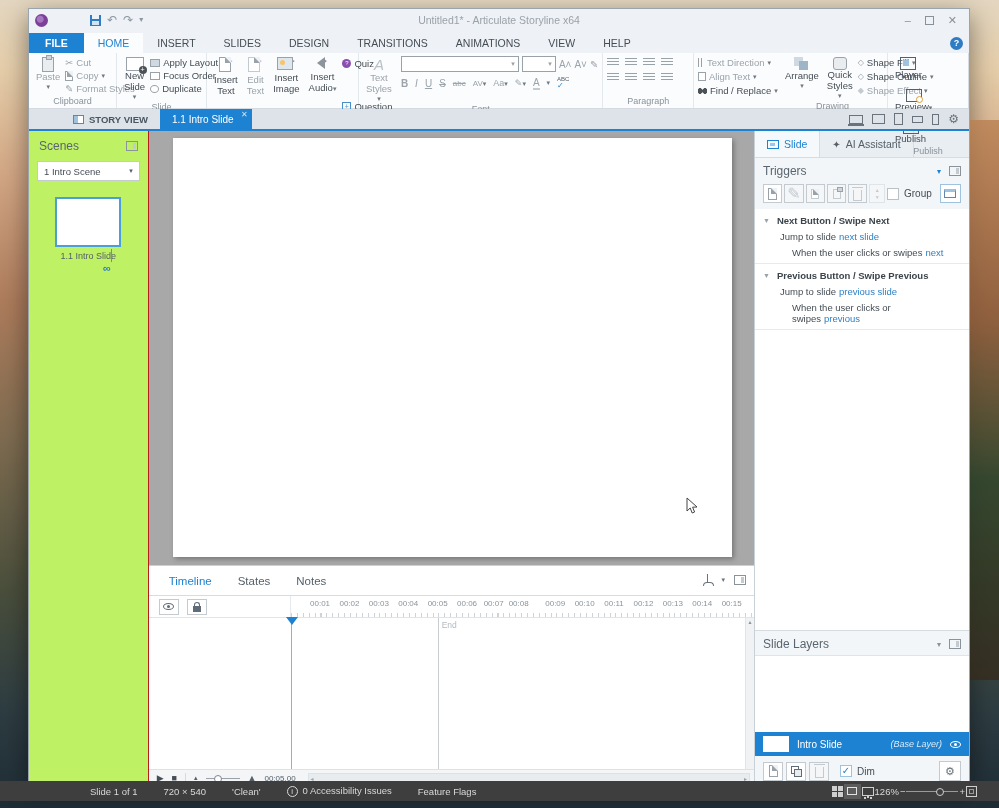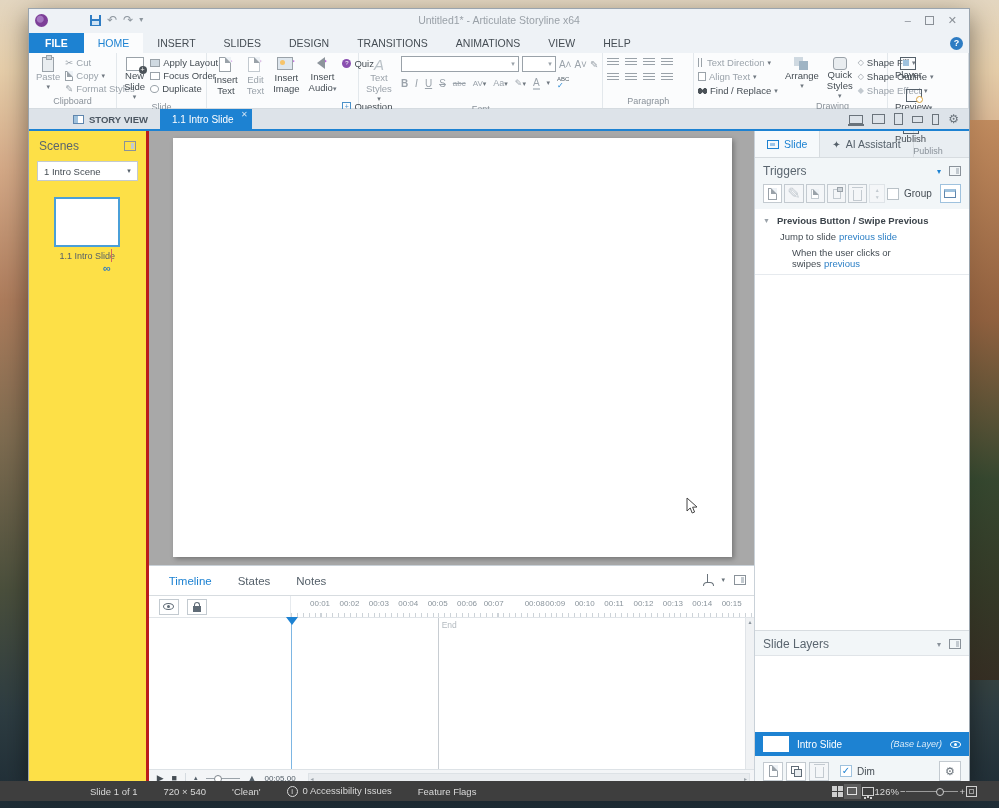--- a/index.html
+++ b/index.html
@@ -80,21 +80,21 @@
   .dev.laptop::after { content:""; position:absolute; left:-2px; bottom:-3px; width:16px; height:2px; background:#6a737b; }
   .dev.tabL { width:13px; height:10px; }
   .dev.tabP { width:9px; height:12px; }
   .dev.phoneL { width:11px; height:7px; }
   .dev.phoneP { width:7px; height:11px; }
 
   
   .main { display:flex; height:655px; }
 
   
-  .scenes { width:120px; background:#fde047; border-right:3px solid #b91c1c; position:relative; }
+  .scenes { width:120px; background:#bef264; border-right:1px solid #b91c1c; position:relative; }
   .scenes .phead { display:flex; align-items:center; justify-content:space-between; padding:8px 10px 4px 10px; }
   .phead .ptitle { font-size:12px; color:#5a656f; }
   .scene-select { margin:4px 8px; height:20px; background:#fff; border:1px solid #c3cad0; display:flex; align-items:center; justify-content:space-between; padding:0 6px; font-size:9.5px; color:#454d54; }
   .thumb { width:66px; height:50px; background:#fff; border:2px solid #4a9fd8; margin:16px auto 4px auto; }
   .thumb-label { text-align:center; font-size:9px; color:#55606a; }
   .insert-line { position:absolute; left:82px; top:118px; width:1px; height:13px; background:#d86a5a; }
   .insert-icon { position:absolute; left:74px; top:131px; color:#2e7cc3; font-size:11px; font-weight:bold; }
 
   
   .center { width:607px; display:flex; flex-direction:column; }
@@ -519,21 +519,21 @@
                 </span>
             </div>
             <div class="ruler-area">
                 <span class="tick" style="left: 29.4px;">00:01</span>
                 <span class="tick" style="left: 58.8px;">00:02</span>
                 <span class="tick" style="left: 88.2px;">00:03</span>
                 <span class="tick" style="left: 117.6px;">00:04</span>
                 <span class="tick" style="left: 147px;">00:05</span>
                 <span class="tick" style="left: 176.4px;">00:06</span>
                 <span class="tick" style="left: 203px;">00:07</span>
-                <span class="tick" style="left: 244px;">00:08</span>
+                <span class="tick" style="left: 228px;">00:08</span>
                 <span class="tick" style="left: 264.6px;">00:09</span>
                 <span class="tick" style="left: 294px;">00:10</span>
                 <span class="tick" style="left: 323.4px;">00:11</span>
                 <span class="tick" style="left: 352.8px;">00:12</span>
                 <span class="tick" style="left: 382.2px;">00:13</span>
                 <span class="tick" style="left: 411.6px;">00:14</span>
                 <span class="tick" style="left: 441px;">00:15</span>
               </div>
           </div>
           <div class="tl-tracks">
@@ -603,20 +603,28 @@
             <span class="cbox"></span>
             <span>Group</span>
           </label>
           <span class="winbtn">
               <span class="w"></span>
             </span>
         </div>
 
 
         <div class="pt-list">
+          <div class="pt-item">
+            <div class="pt-title">
+                <span class="tri">▼</span>
+                <span>Next Button / Swipe Next</span>
+              </div>
+            <div class="pt-line"><span>Jump to slide</span><span class="pt-link">next slide</span></div>
+            <div class="pt-line when"><span>When the user clicks or swipes</span><span class="pt-link">next</span></div>
+          </div>
           <div class="pt-item">
             <div class="pt-title">
                 <span class="tri">▼</span>
                 <span>Previous Button / Swipe Previous</span>
               </div>
             <div class="pt-line"><span>Jump to slide</span><span class="pt-link">previous slide</span></div>
             <div class="pt-line when"><span>When the user clicks or swipes</span><span class="pt-link">previous</span></div>
           </div>
         </div>
 

